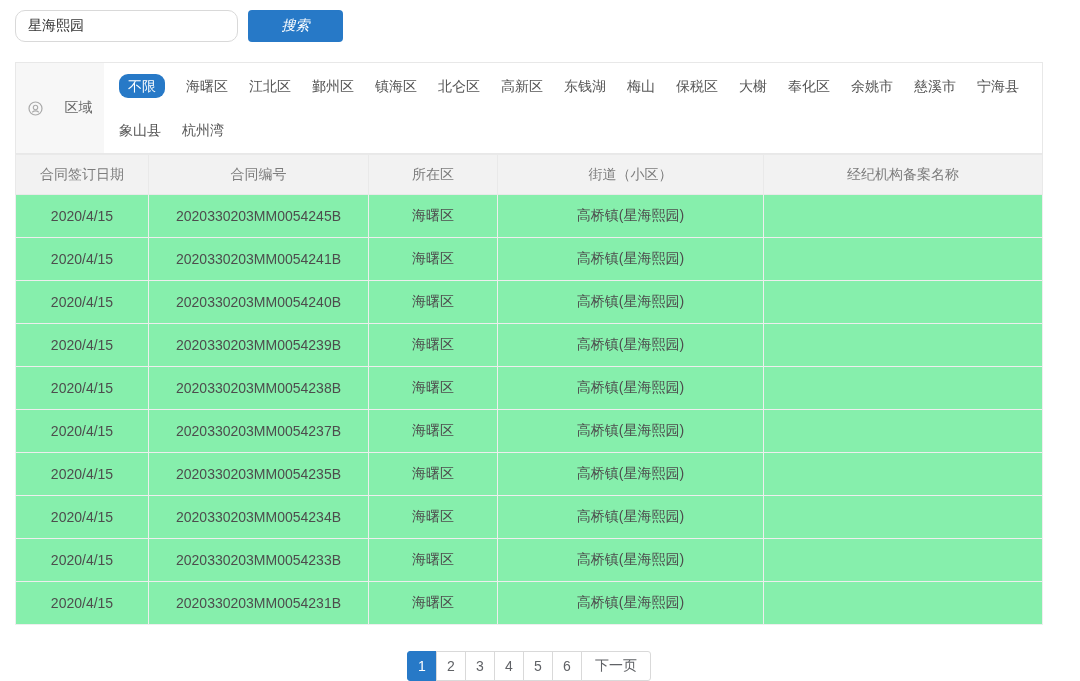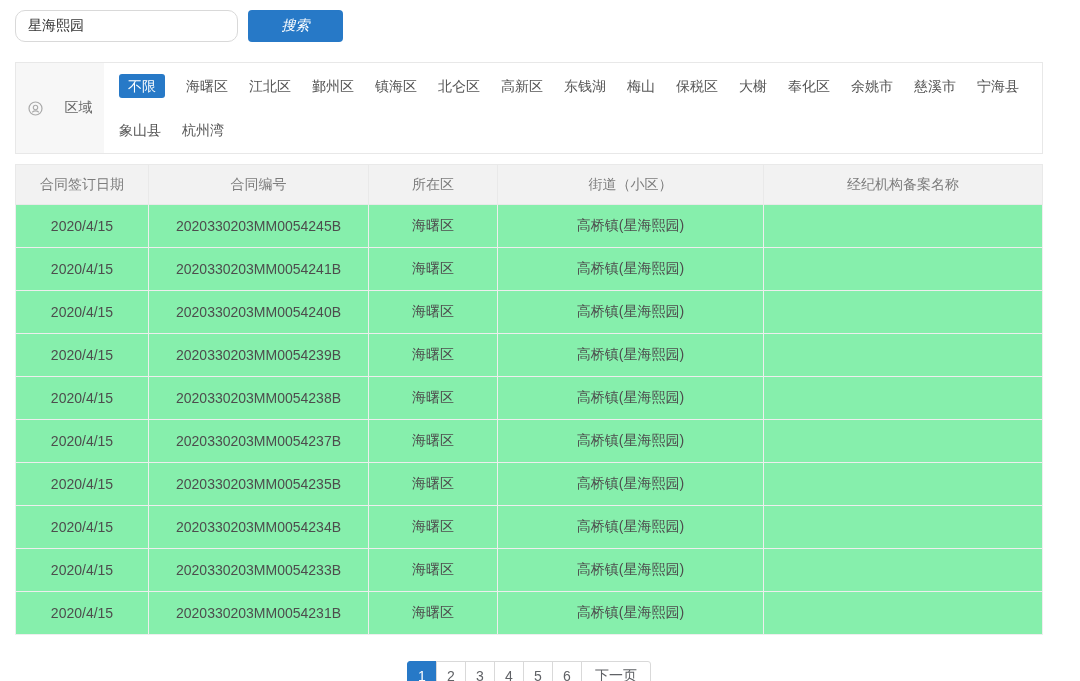--- a/index.html
+++ b/index.html
@@ -16,25 +16,25 @@
     color:#fff; border:none; border-radius:4px; font-size:14px; cursor:pointer; font-family:inherit;font-style:italic; }
 
   
   .filter-box { margin-top:20px; border:1px solid #e8e8e8; display:flex; min-height:70px; }
   .filter-label-cell { width:88px; background:#f7f7f7; display:flex; align-items:center;
     justify-content:center; gap:22px; color:#666; font-size:14px; flex:0 0 88px; }
   .filter-icon svg { display:block; }
   .filter-items { flex:1; display:flex; flex-wrap:wrap; align-content:center;
     column-gap:21px; row-gap:10px; padding:11px 10px 11px 15px; }
   .region-item { font-size:14px; color:#555; line-height:24px; cursor:pointer; white-space:nowrap; }
-  .region-item.selected { background:var(--primary); color:#fff; padding:0 9px; border-radius:3px; }
+  .region-item.selected { background:var(--primary); color:#fff; padding:0 9px; border-radius:9px; }
   .flex-break { flex-basis:100%; height:0; }
 
   
-  table { margin-top:10px; width:1028px; border-collapse:collapse; table-layout:fixed; }
+  table { margin-top:0; width:1028px; border-collapse:collapse; table-layout:fixed; }
   col.c1{width:133px;} col.c2{width:220px;} col.c3{width:129px;} col.c4{width:266px;} col.c5{width:auto;}
   th { height:40px; background:#f2f2f2; color:#7c7c7c; font-size:14px; font-weight:normal;
     border:1px solid #e9e9e9; text-align:center; }
   td { height:43px; color:#4d4d4d; font-size:14px; border:1px solid #eeeeee;
     text-align:center; background:#86efac; }
 
   
   .pagination { margin:26px auto 0; width:fit-content; display:flex; }
   .page-btn { min-width:30px; height:30px; margin-left:-1px; background:#fff;
     border:1px solid #d9d9d9; color:#606266; font-size:14px; cursor:pointer;

